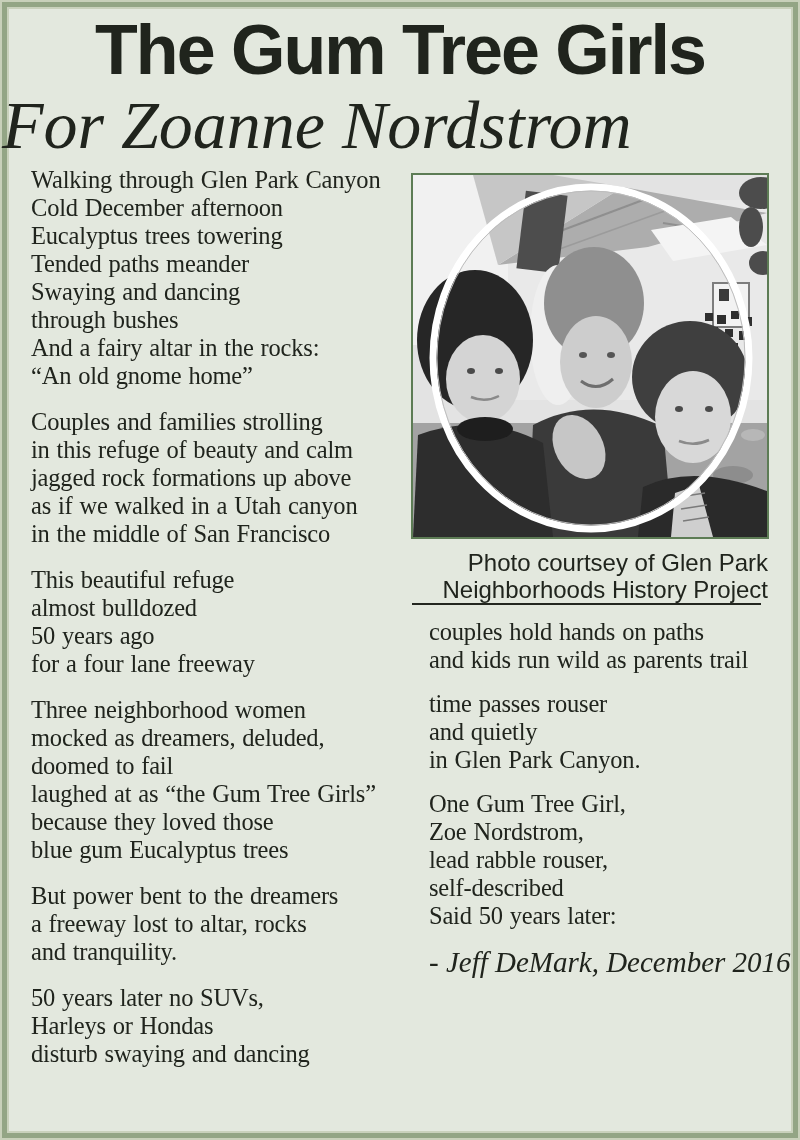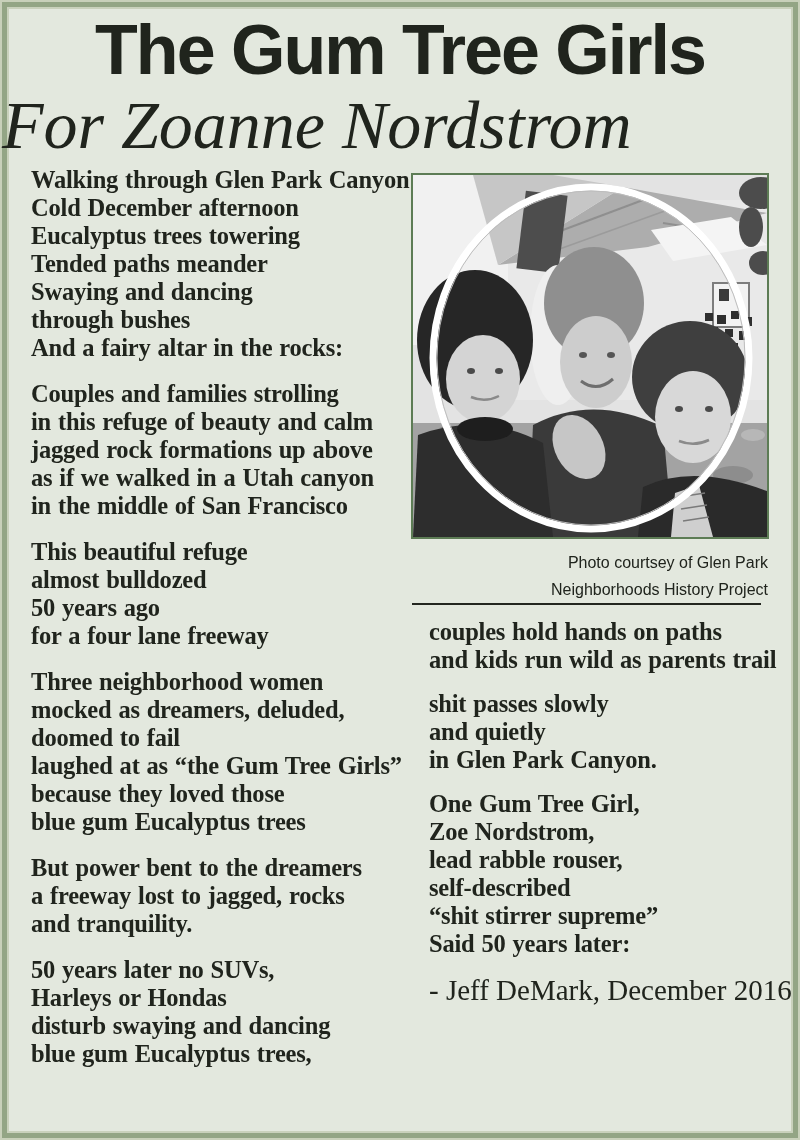--- a/index.html
+++ b/index.html
@@ -37,41 +37,41 @@
     width:358px; height:366px;
     box-sizing:border-box;
     border:2px solid var(--photo-border, #5d7c55);
     background:#dcdcdc;
   }
   .photo-frame svg { display:block; width:100%; height:100%; }
   .photo-caption {
     position:absolute; left:411px; top:549px; width:357px;
     text-align:right;
     font-family:"Liberation Sans", sans-serif;
-    font-size:16px; line-height:27px;
+    font-size:24px; line-height:27px;
     color:var(--ink, #1c1f19);
   }
   .caption-divider {
     position:absolute; left:412px; top:603px;
     width:349px; height:2px;
     background:#23261f;
   }
   .col-left  { position:absolute; left:31px;  top:166px; width:378px; }
   .col-right { position:absolute; left:429px; top:618px; width:352px; }
-  .stanza { margin-bottom:18px;font-weight:bold; }
+  .stanza { margin-bottom:18px; }
   .col-right .stanza { margin-bottom:16px; }
   .poem-line {
     font-size:24.5px; line-height:28px;
     letter-spacing:-0.2px; word-spacing:1px;
     white-space:nowrap;
     color:var(--ink, #20241d);
   }
   .attribution {
     margin-top:10px;
-    font-size:29px; line-height:32px;
+    font-style:italic; font-size:29px; line-height:32px;
     white-space:nowrap;
     color:var(--ink, #20241d);
   }
 </style>
 </head>
 <body>
 
 <div class="page">
 
   <div class="title">The Gum Tree Girls</div>
@@ -182,20 +182,21 @@
 
   <div class="col-left">
       <div class="stanza">
         <div class="poem-line">Walking through Glen Park Canyon</div>
         <div class="poem-line">Cold December afternoon</div>
         <div class="poem-line">Eucalyptus trees towering</div>
         <div class="poem-line">Tended paths meander</div>
         <div class="poem-line">Swaying and dancing</div>
         <div class="poem-line">through bushes</div>
         <div class="poem-line">And a fairy altar in the rocks:</div>
+        <div class="poem-line">“An old gnome home”</div>
       </div>
       <div class="stanza">
         <div class="poem-line">Couples and families strolling</div>
         <div class="poem-line">in this refuge of beauty and calm</div>
         <div class="poem-line">jagged rock formations up above</div>
         <div class="poem-line">as if we walked in a Utah canyon</div>
         <div class="poem-line">in the middle of San Francisco</div>
       </div>
       <div class="stanza">
         <div class="poem-line">This beautiful refuge</div>
@@ -206,47 +207,45 @@
       <div class="stanza">
         <div class="poem-line">Three neighborhood women</div>
         <div class="poem-line">mocked as dreamers, deluded,</div>
         <div class="poem-line">doomed to fail</div>
         <div class="poem-line">laughed at as “the Gum Tree Girls”</div>
         <div class="poem-line">because they loved those</div>
         <div class="poem-line">blue gum Eucalyptus trees</div>
       </div>
       <div class="stanza">
         <div class="poem-line">But power bent to the dreamers</div>
-        <div class="poem-line">a freeway lost to jagged, rocks</div>
+        <div class="poem-line">a freeway lost to altar, rocks</div>
         <div class="poem-line">and tranquility.</div>
       </div>
       <div class="stanza">
         <div class="poem-line">50 years later no SUVs,</div>
         <div class="poem-line">Harleys or Hondas</div>
         <div class="poem-line">disturb swaying and dancing</div>
-        <div class="poem-line">blue gum Eucalyptus trees,</div>
       </div>
     </div>
 
   <div class="col-right">
     <div>
         <div class="stanza">
           <div class="poem-line">couples hold hands on paths</div>
           <div class="poem-line">and kids run wild as parents trail</div>
         </div>
         <div class="stanza">
-          <div class="poem-line">shit passes slowly</div>
+          <div class="poem-line">time passes rouser</div>
           <div class="poem-line">and quietly</div>
           <div class="poem-line">in Glen Park Canyon.</div>
         </div>
         <div class="stanza">
           <div class="poem-line">One Gum Tree Girl,</div>
           <div class="poem-line">Zoe Nordstrom,</div>
           <div class="poem-line">lead rabble rouser,</div>
           <div class="poem-line">self-described</div>
-          <div class="poem-line">“shit stirrer supreme”</div>
           <div class="poem-line">Said 50 years later:</div>
         </div>
       </div>
     <div class="attribution">- Jeff DeMark, December 2016</div>
   </div>
 
 </div>
 
 </body></html>

